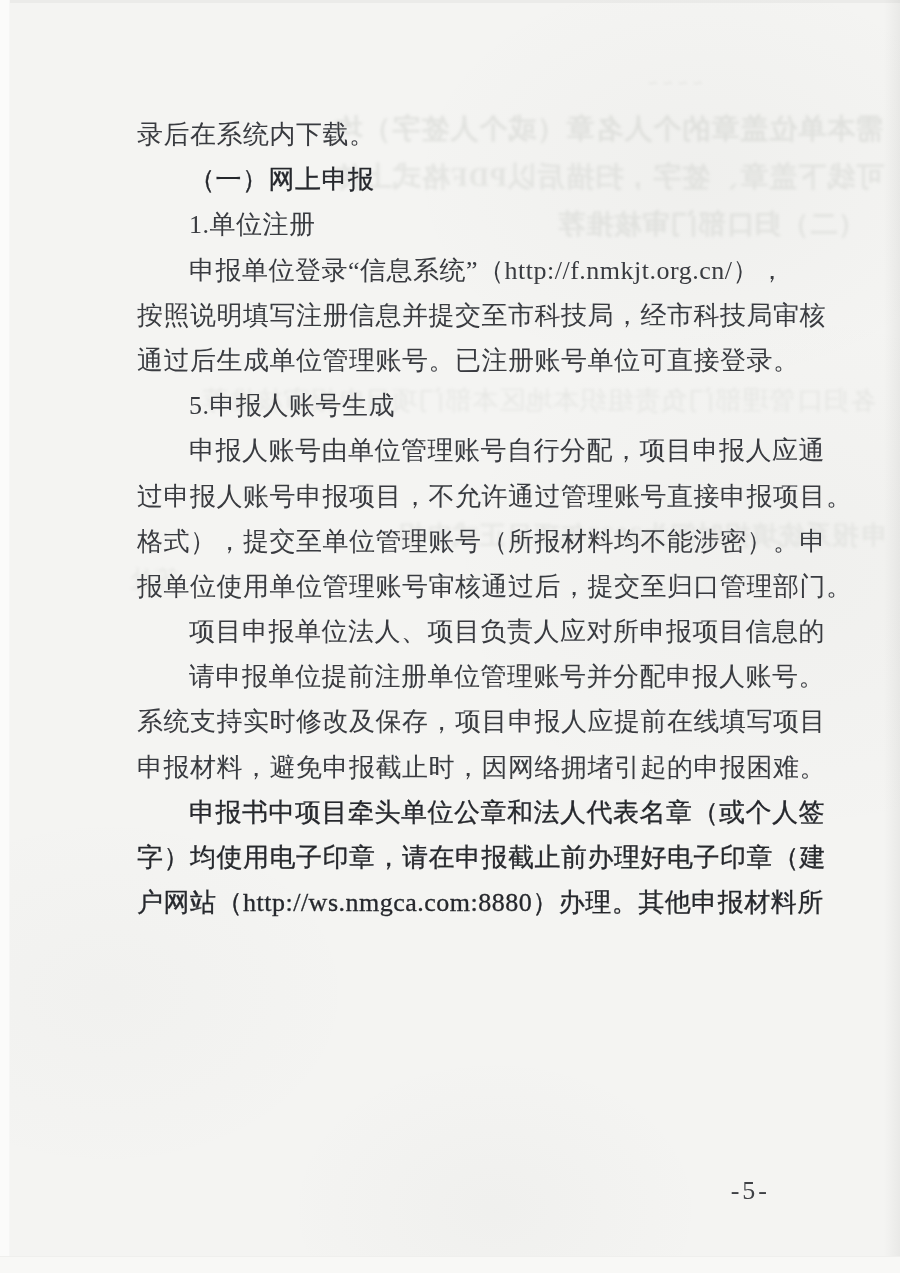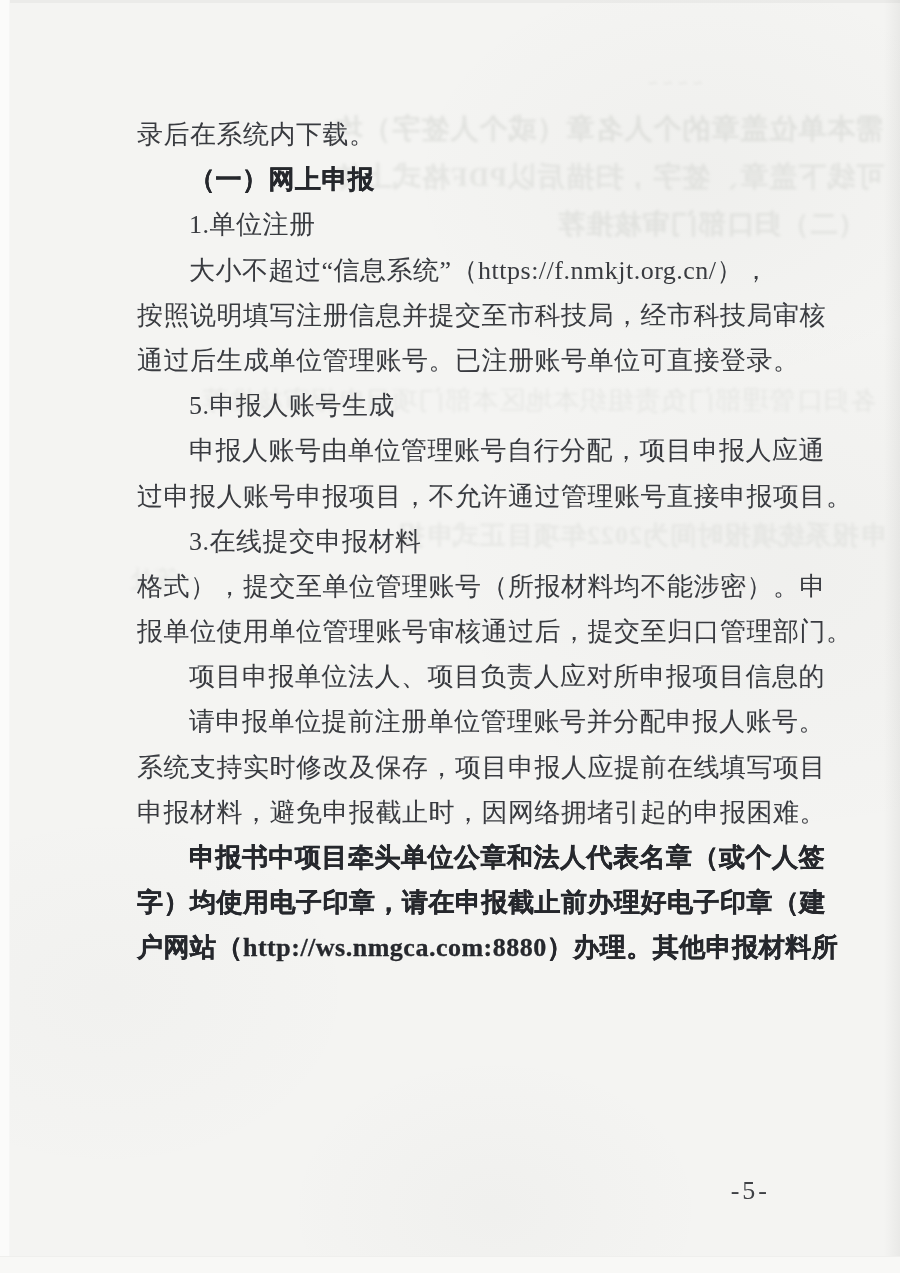--- a/index.html
+++ b/index.html
@@ -71,21 +71,21 @@
     letter-spacing:0.5px;
     color:var(--ink);
   }
   .line{
     height:45.2px;
     line-height:45.2px;
     white-space:nowrap;
   }
   .line.indent{padding-left:52px;}
   .line.bold{
-    font-weight:bold;
+    font-weight:normal;
     color:var(--ink-bold);
     -webkit-text-stroke:0.3px var(--ink-bold);
   }
   .page-number{
     position:absolute;
     top:1176px;left:137px;width:633px;
     text-align:right;
     font-size:26px;
     letter-spacing:3px;
     color:#3f4146;
@@ -107,27 +107,26 @@
       <div class="ghost bold" style="left: 555px; top: 206px; width: 310px; font-size: 27px; opacity: 0.28;">（二）归口部门审核推荐</div>
       <div class="ghost" style="left: 128px; top: 383px; width: 748px; font-size: 26px; opacity: 0.22;">各归口管理部门负责组织本地区本部门项目申报审核推荐</div>
       <div class="ghost bold" style="left: 395px; top: 518px; width: 490px; font-size: 26px; opacity: 0.2;">申报系统填报时间为2022年项目正式申报</div>
       <div class="ghost" style="left: 122px; top: 563px; width: 56px; font-size: 24px; opacity: 0.22;">等处</div>
     </div>
 
   <div class="doc">
       <div class="line">录后在系统内下载。</div>
       <div class="line indent bold">（一）网上申报</div>
       <div class="line indent">1.单位注册</div>
-      <div class="line indent">大小不超过“信息系统”（https://f.nmkjt.org.cn/），</div>
+      <div class="line indent">申报单位登录“信息系统”（http://f.nmkjt.org.cn/），</div>
       <div class="line">按照说明填写注册信息并提交至市科技局，经市科技局审核</div>
       <div class="line">通过后生成单位管理账号。已注册账号单位可直接登录。</div>
       <div class="line indent">5.申报人账号生成</div>
       <div class="line indent">申报人账号由单位管理账号自行分配，项目申报人应通</div>
       <div class="line">过申报人账号申报项目，不允许通过管理账号直接申报项目。</div>
-      <div class="line indent">3.在线提交申报材料</div>
       <div class="line">格式），提交至单位管理账号（所报材料均不能涉密）。申</div>
       <div class="line">报单位使用单位管理账号审核通过后，提交至归口管理部门。</div>
       <div class="line indent">项目申报单位法人、项目负责人应对所申报项目信息的</div>
       <div class="line indent">请申报单位提前注册单位管理账号并分配申报人账号。</div>
       <div class="line">系统支持实时修改及保存，项目申报人应提前在线填写项目</div>
       <div class="line">申报材料，避免申报截止时，因网络拥堵引起的申报困难。</div>
       <div class="line indent bold">申报书中项目牵头单位公章和法人代表名章（或个人签</div>
       <div class="line bold">字）均使用电子印章，请在申报截止前办理好电子印章（建</div>
       <div class="line bold">户网站（http://ws.nmgca.com:8880）办理。其他申报材料所</div>
     </div>

